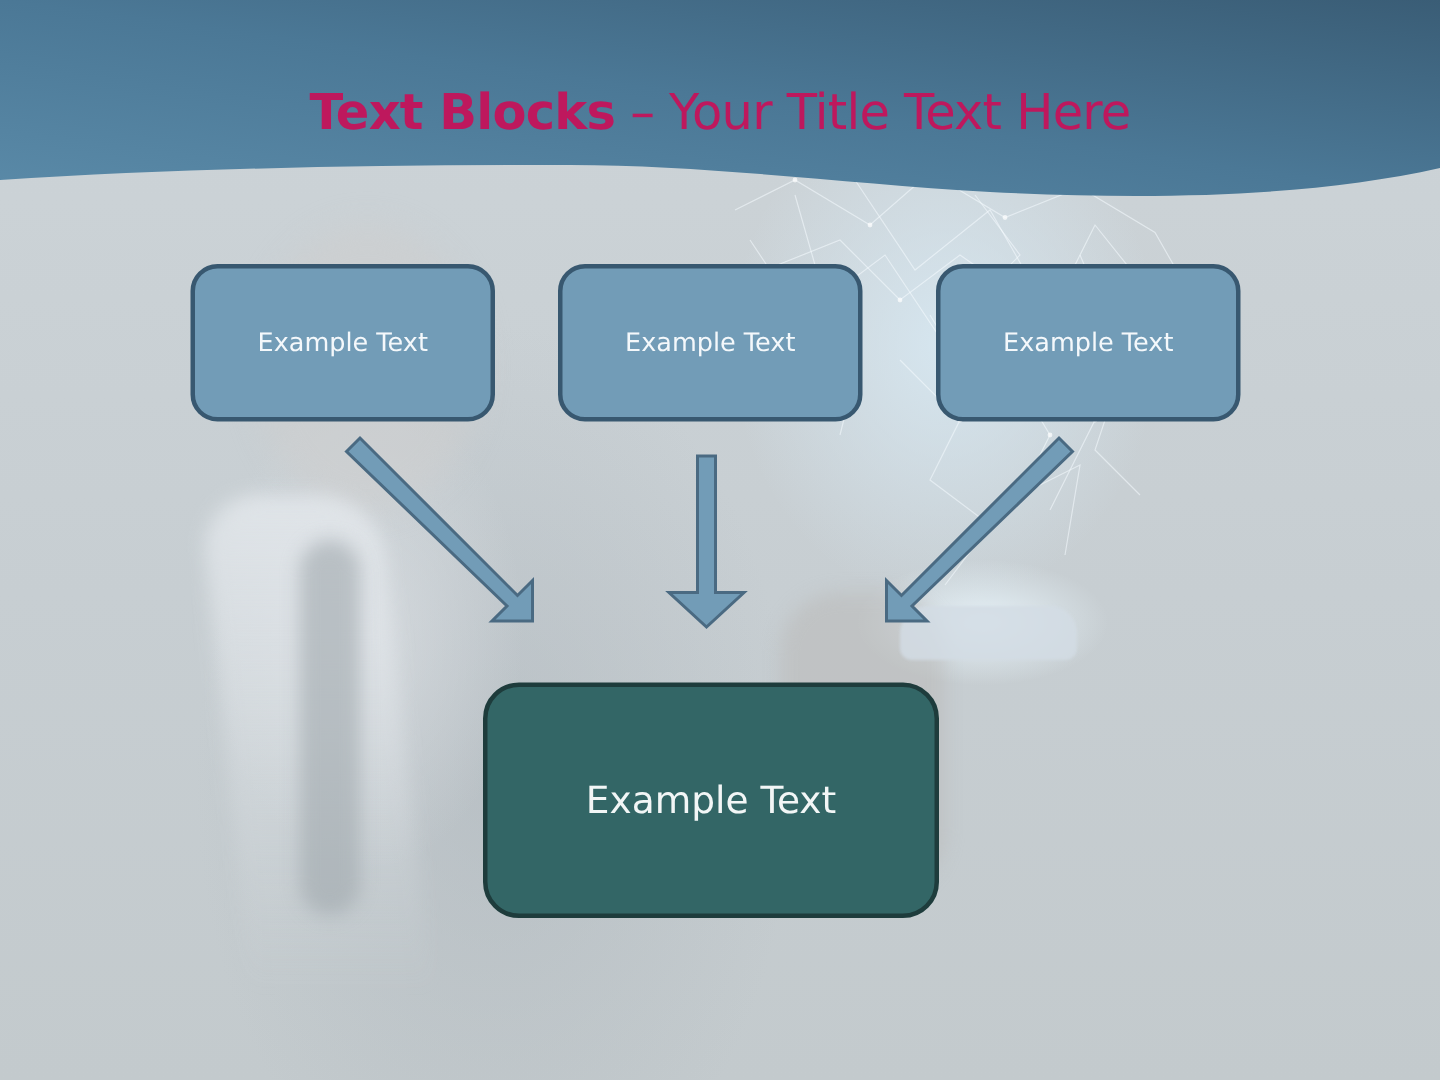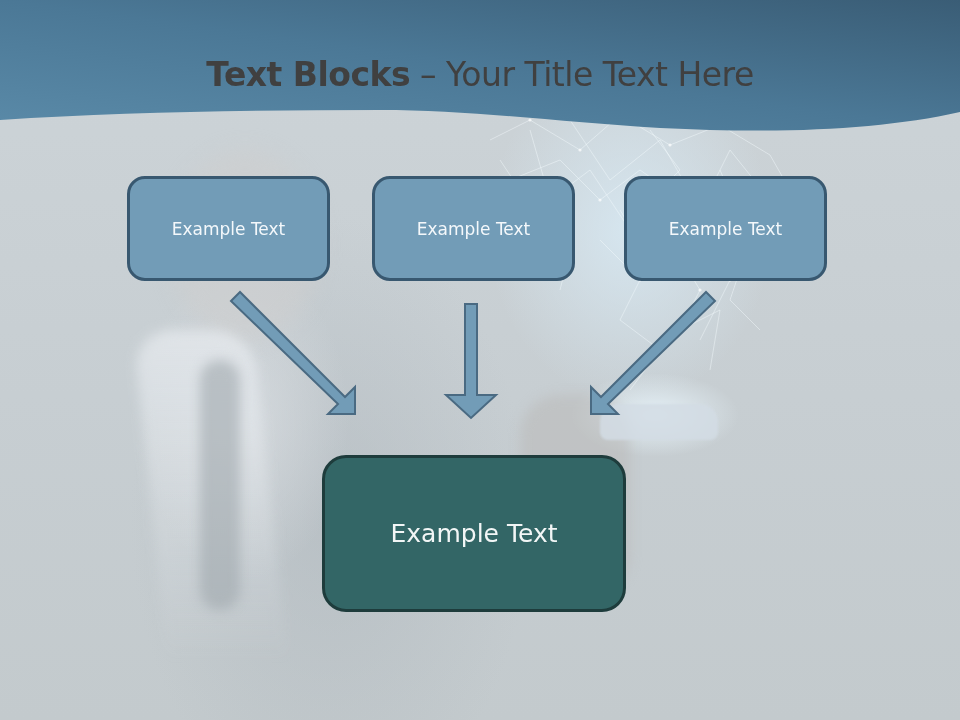--- a/index.html
+++ b/index.html
@@ -39,21 +39,21 @@
     .hand {
       position: absolute; left: 520px; top: 395px; width: 110px; height: 200px;
       background: rgba(185,182,180,0.45); border-radius: 40px; filter: blur(6px);
     }
     .network {
       position: absolute; left: 470px; top: 110px; width: 340px; height: 300px;
     }
     .header-svg { position: absolute; left: 0; top: 0; }
     .title {
       position: absolute; left: 0; right: 0; top: 55px; text-align: center;
-      font-size: 33px; color: #404040; letter-spacing: -0.5px;
+      font-size: 33px; color: #be185d; letter-spacing: -0.5px;
     }
     .title .bold { font-weight: bold; }
     .title .light { font-weight: normal; }
     .box {
       position: absolute; box-sizing: border-box;
       background: #729cb7; border: 3px solid #385870; border-radius: 18px;
       color: #f4f8fb; font-size: 17px;
       display: flex; align-items: center; justify-content: center;
     }
     .box-main {

